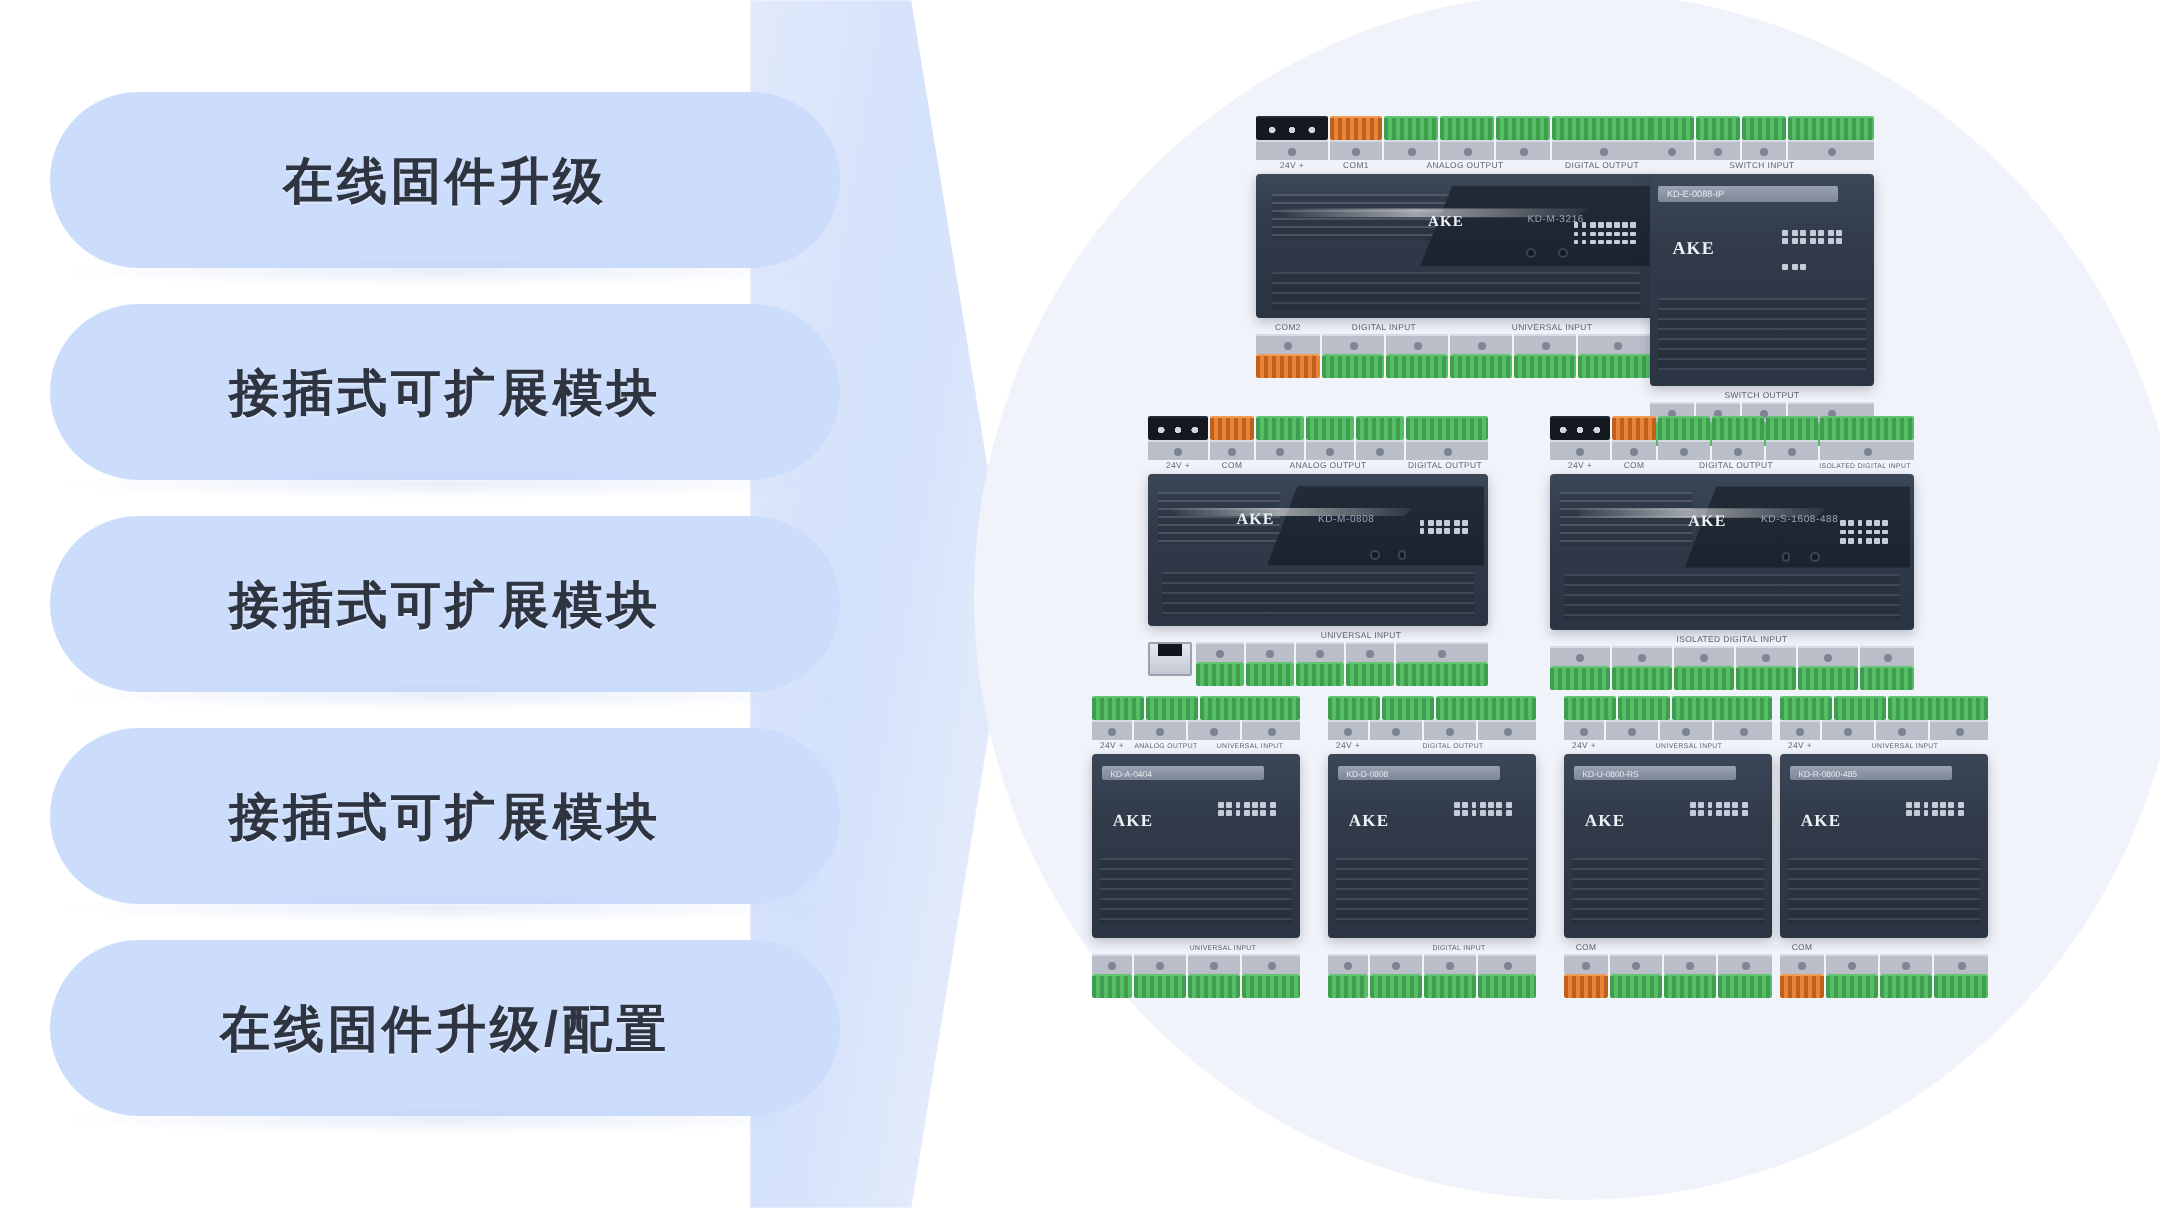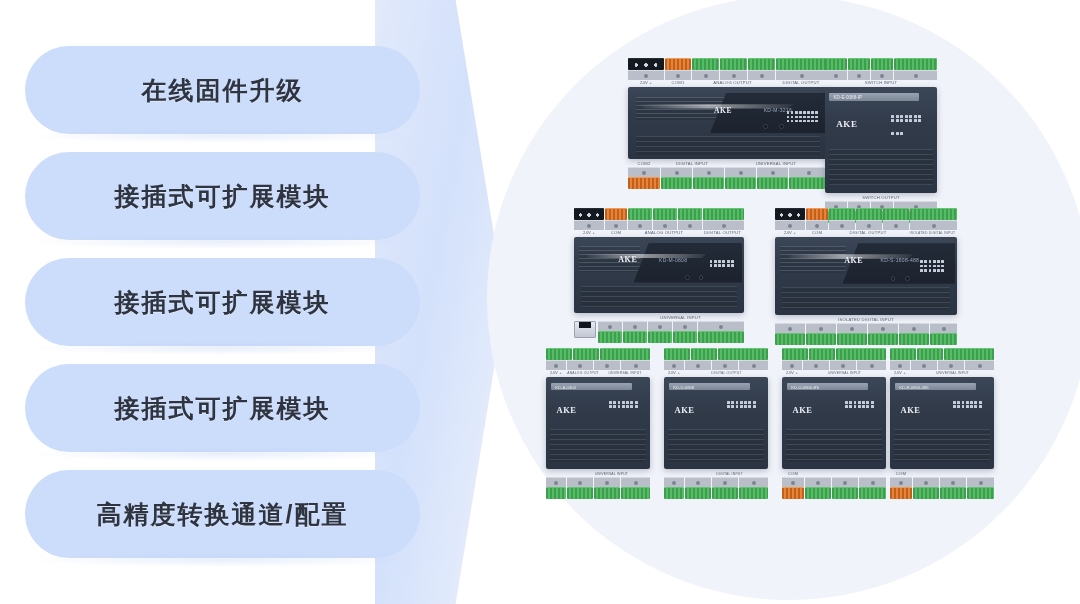--- a/index.html
+++ b/index.html
@@ -237,21 +237,21 @@
 
     <div class="pill">
       <span class="pill-label">接插式可扩展模块</span>
     </div>
 
     <div class="pill">
       <span class="pill-label">接插式可扩展模块</span>
     </div>
 
     <div class="pill">
-      <span class="pill-label">高精度转换通道/配置</span>
+      <span class="pill-label">在线固件升级/配置</span>
     </div>
 
   </div>
 
   <div class="devices">
 
     <div class="dev" style="left:141px; top:58px; width:200px;">
       <div class="term-row" style="width:200px;">
         <div class="blk black" style="flex:0 0 36px;"></div>
         <div class="blk orange" style="flex:0 0 26px;"></div>

